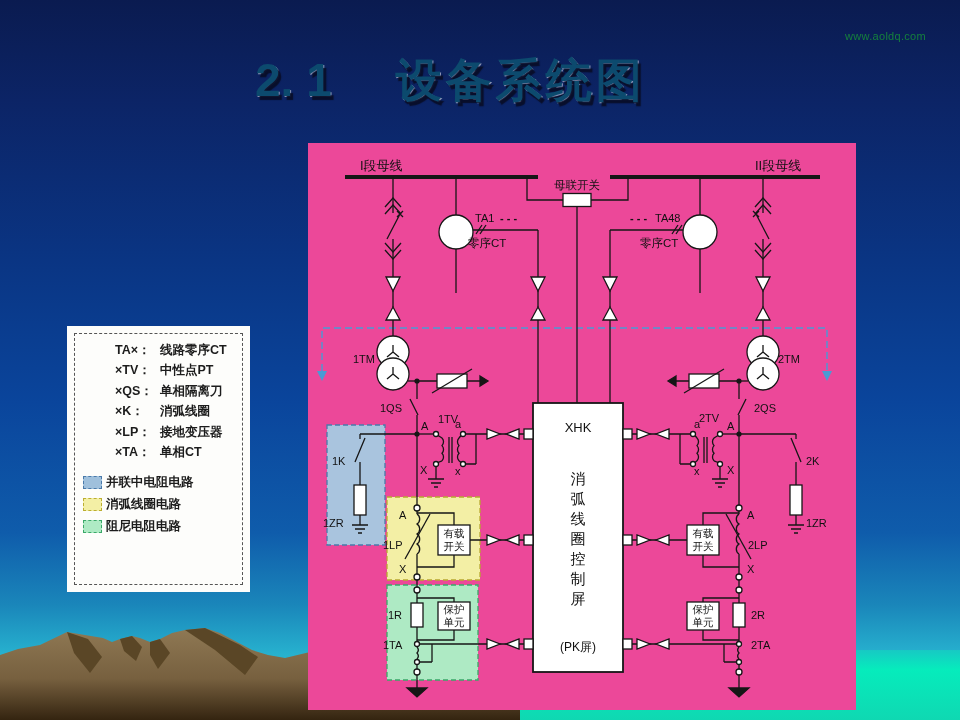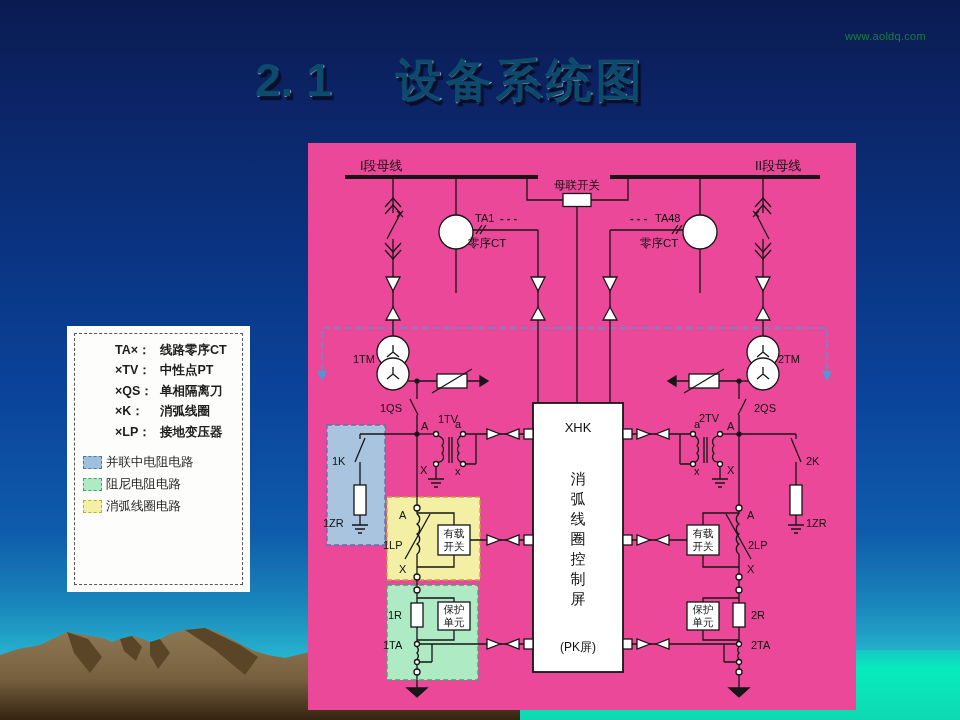--- a/index.html
+++ b/index.html
@@ -12,21 +12,21 @@
          text-shadow:3px 4px 1px rgba(8,14,40,.95),1px 1px 0 #8a93b5;}
   .title .cjk{letter-spacing:4px;margin-left:20px;}
   .aqua-band{position:absolute;left:520px;top:650px;width:440px;height:70px;
              background:linear-gradient(180deg,#17c9c4 0%,#06ecbc 28%,#0fd8b2 100%);}
   .mountains{position:absolute;left:0;top:595px;width:960px;height:125px;}
   .legend{position:absolute;left:67px;top:326px;width:183px;height:266px;background:#fdfdfb;box-sizing:border-box;padding:7px;}
   .legend-inner{border:1.6px dashed #555;width:100%;height:100%;box-sizing:border-box;padding:6px 4px 4px 8px;}
   .lg-row{display:flex;font-size:12.5px;font-weight:600;color:#1c1c1c;line-height:20.4px;white-space:nowrap;}
   .lg-abbr{width:45px;flex:0 0 45px;margin-left:32px;}
   .lg-zones{margin-top:9px;}
-  .zone-row{display:flex;align-items:center;height:22px;font-size:12.5px;font-weight:400;color:#1c1c1c;white-space:nowrap;}
+  .zone-row{display:flex;align-items:center;height:22px;font-size:12.5px;font-weight:700;color:#1c1c1c;white-space:nowrap;}
   .sw{width:19px;height:13px;box-sizing:border-box;margin-right:4px;flex:0 0 19px;}
   .sw-blue{background:#9fc0dc;border:1.4px dashed #4a7aaa;}
   .sw-yellow{background:#f3efa5;border:1.4px dashed #bcae30;}
   .sw-green{background:#aeeac4;border:1.4px dashed #3aa868;}
   .panel{position:absolute;left:308px;top:143px;width:548px;height:567px;background:#ec4899;}
   svg text{font-family:"Liberation Sans",sans-serif;fill:#111;}
 </style>
 </head>
 <body>
 
@@ -68,32 +68,36 @@
         <span>单相隔离刀</span>
       </div>
     <div class="lg-row">
         <span class="lg-abbr">×K：</span>
         <span>消弧线圈</span>
       </div>
     <div class="lg-row">
         <span class="lg-abbr">×LP：</span>
         <span>接地变压器</span>
       </div>
+    <div class="lg-row">
+        <span class="lg-abbr">×TA：</span>
+        <span>单相CT</span>
+      </div>
     <div class="lg-zones">
       <div class="zone-row">
           <span class="sw sw-blue"></span>
           <span>并联中电阻电路</span>
         </div>
       <div class="zone-row">
+          <span class="sw sw-yellow"></span>
+          <span>消弧线圈电路</span>
+        </div>
+      <div class="zone-row">
           <span class="sw sw-green"></span>
           <span>阻尼电阻电路</span>
-        </div>
-      <div class="zone-row">
-          <span class="sw sw-yellow"></span>
-          <span>消弧线圈电路</span>
         </div>
     </div>
   </div>
 </div>
 
 <div class="panel">
 <svg viewBox="0 0 540 570" width="540" height="570">
   <g fill="none" stroke="#161616" stroke-width="1.3">
 
     <rect x="19" y="282" width="58" height="120" fill="#a9c4de" stroke="#4a7aaa" stroke-dasharray="5,3" stroke-width="1.3"></rect>

